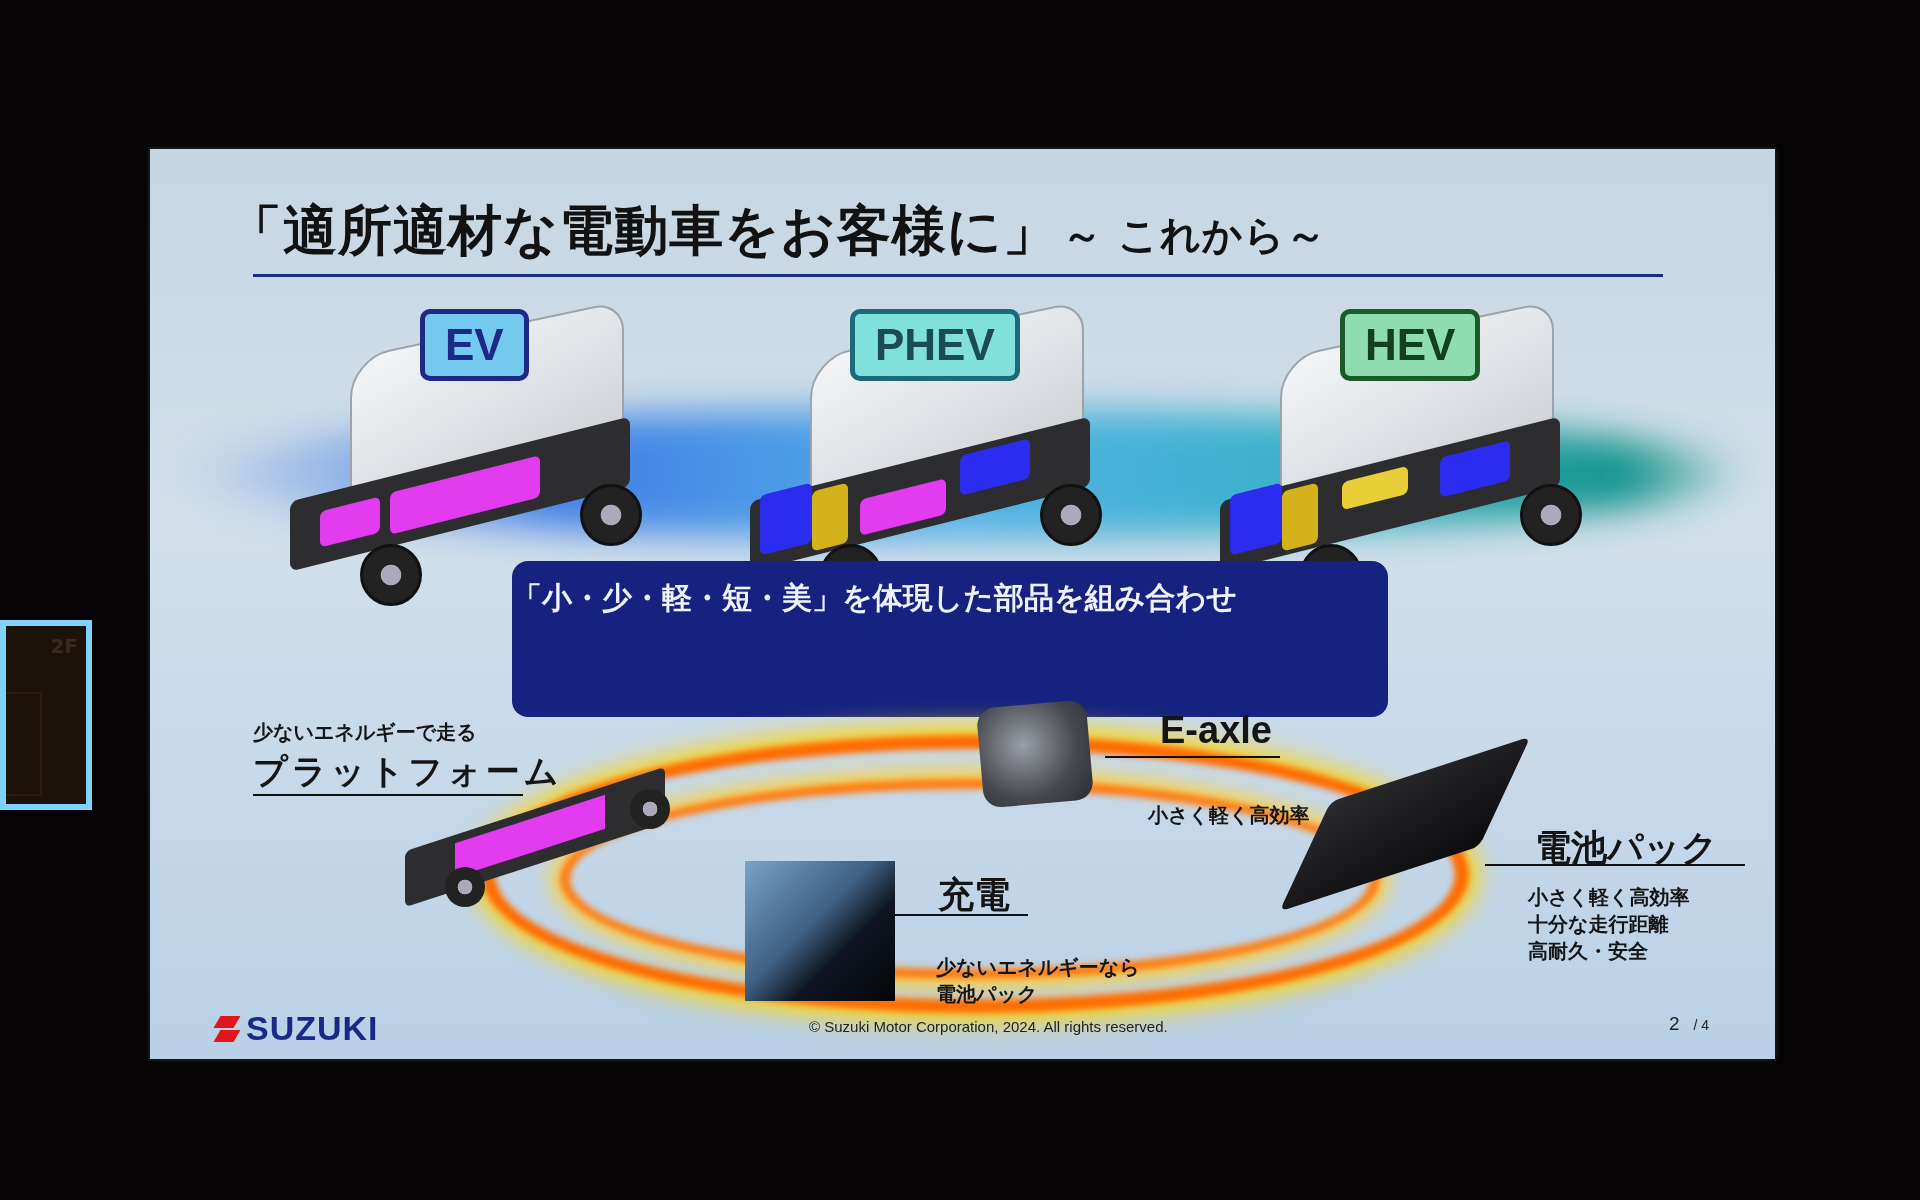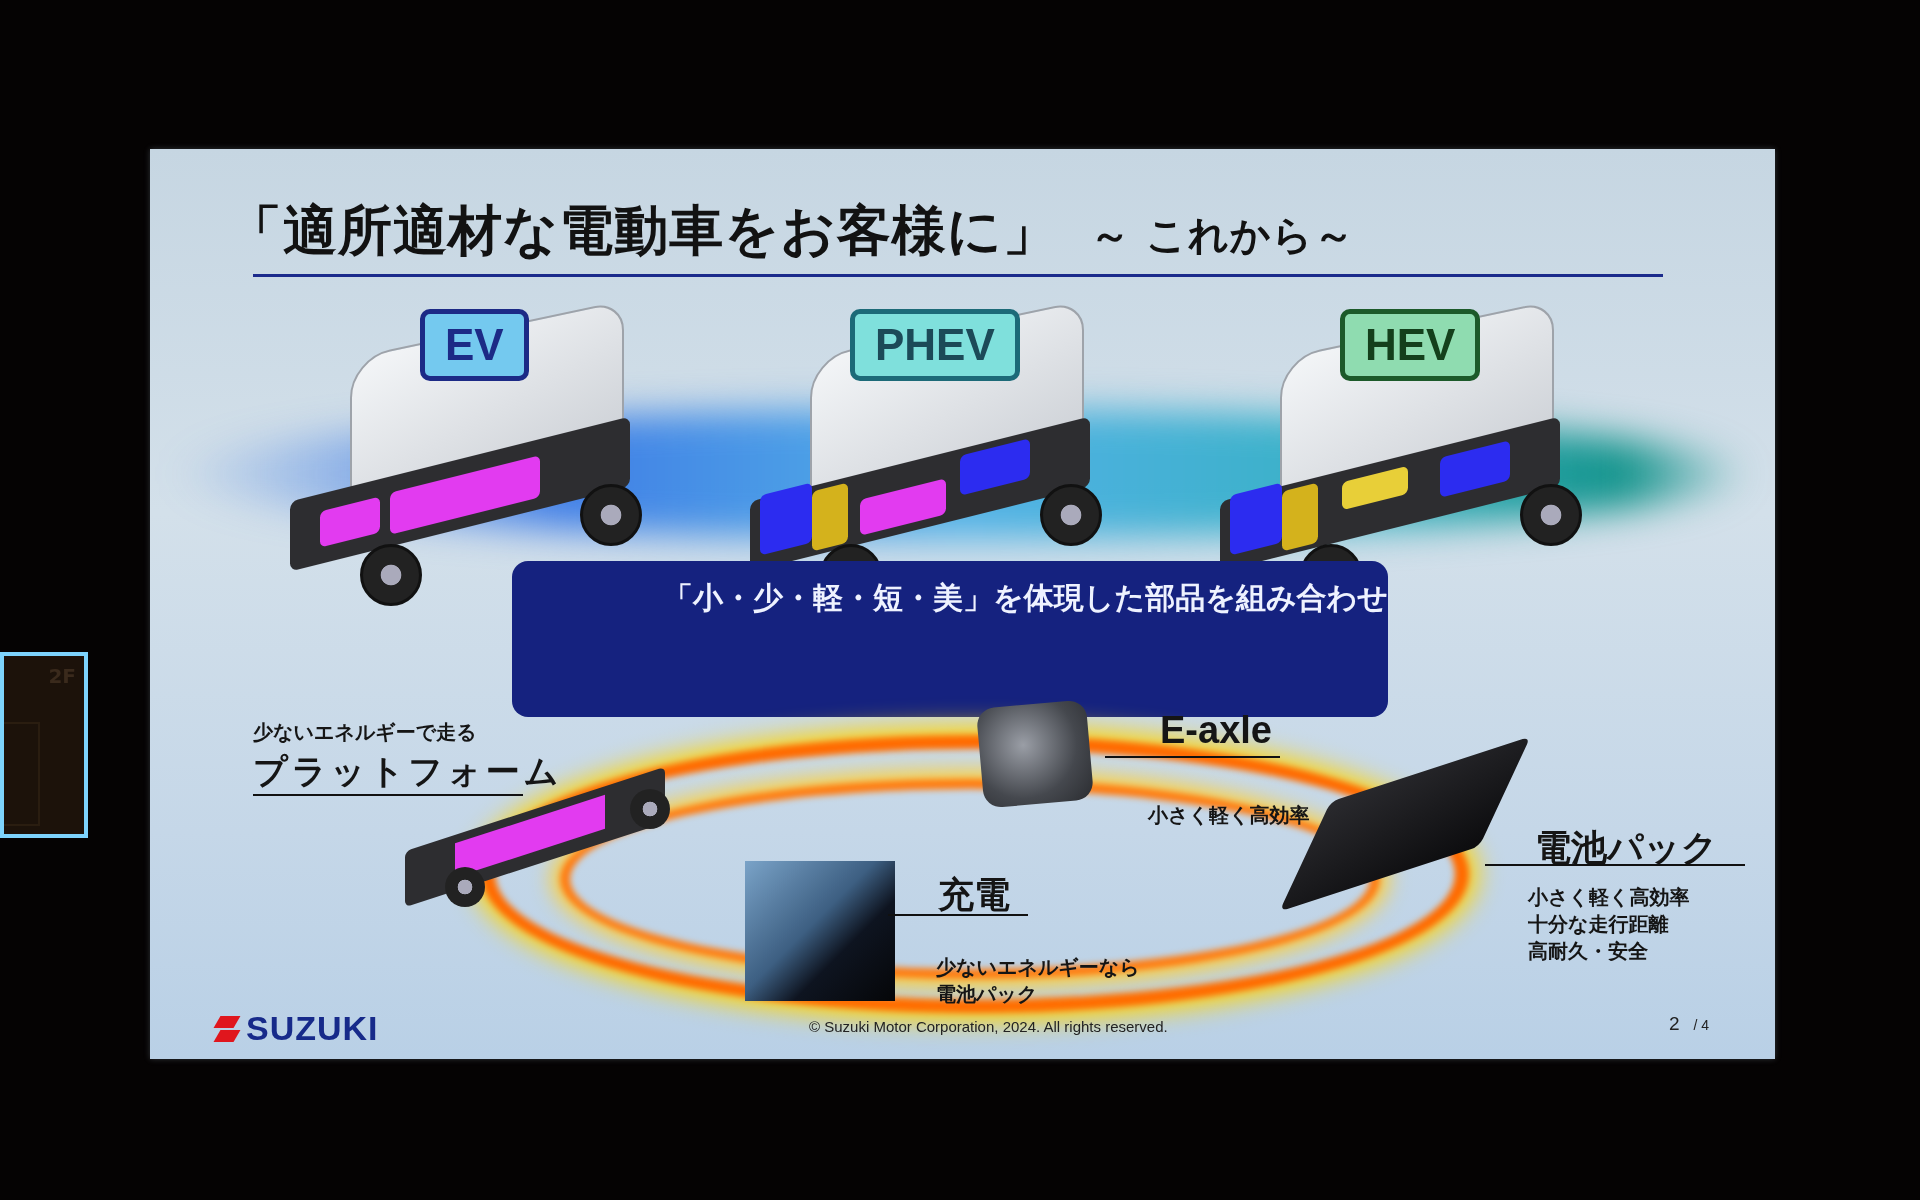--- a/index.html
+++ b/index.html
@@ -3,38 +3,38 @@
 <meta charset="utf-8">
 <style>
   html, body { margin:0; padding:0; }
   body {
     width:1920px; height:1200px; overflow:hidden; position:relative;
     background:#050303;
     font-family:"DejaVu Sans", "Liberation Sans", sans-serif;
   }
   
   .wall-sign {
-    position:absolute; left:0; top:652px; width:80px; height:178px;
-    background:#1c120a; border:4px solid #7dd3fc;
+    position:absolute; left:0; top:620px; width:80px; height:178px;
+    background:#1c120a; border:6px solid #7dd3fc;
   }
   .wall-sign .floor { position:absolute; right:8px; top:8px; color:#3a2a1c; font-weight:bold; font-size:20px; }
   .wall-sign .box { position:absolute; left:0; top:66px; width:34px; height:100px; border:2px solid #2a1d10; border-left:none; }
 
   
   .screen {
     position:absolute; left:150px; top:149px; width:1625px; height:910px;
     background: linear-gradient(180deg,#c6d6e2 0%, #d3e0ea 40%, #c5d7e8 75%, #b9d0e6 100%);
     box-shadow: 0 0 6px rgba(180,200,220,.25);
     overflow:hidden;
   }
   .title {
     position:absolute; left:78px; top:46px;
     font-size:54px; font-weight:bold; color:#121212; letter-spacing:1px; white-space:nowrap;
   }
-  .title .sub { font-size:40px; margin-left:32px; }
+  .title .sub { font-size:40px; margin-left:4px; }
   .title-rule { position:absolute; left:103px; top:125px; width:1410px; height:3px; background:#1b2b8c; }
 
   
   .band {
     position:absolute; left:20px; top:260px; width:1580px; height:130px; border-radius:50%;
     background: linear-gradient(90deg, rgba(40,110,230,0) 0%, rgba(40,110,230,.85) 25%, rgba(60,170,230,.85) 50%, rgba(30,170,190,.85) 75%, rgba(0,140,130,.9) 92%, rgba(0,140,130,0) 100%);
     filter: blur(18px);
   }
 
   .car { position:absolute; top:160px; width:380px; height:300px; }
@@ -54,21 +54,21 @@
   }
   .badge {
     position:absolute; left:140px; top:0; padding:0 20px; height:62px; line-height:62px;
     font-size:44px; font-weight:bold; border-radius:10px; border:5px solid;
     font-family:"Liberation Sans", sans-serif;
   }
 
   .message {
     position:absolute; left:362px; top:412px; width:876px; height:156px;
     background:#15227f; border-radius:16px; color:#eef2ff;
-    text-align:right; font-weight:bold; font-size:30px; line-height:50px; padding-top:12px; box-sizing:border-box;
+    text-align:left; font-weight:bold; font-size:30px; line-height:50px; padding-top:12px; box-sizing:border-box;
   }
 
   
   .ring {
     position:absolute; border-radius:50%;
     box-shadow: 0 0 0 14px #ff6a00, 0 0 24px 22px #ffd400;
     filter: blur(3px);
   }
 
   .label-sm { position:absolute; font-size:20px; font-weight:bold; color:#151515; white-space:nowrap; }

